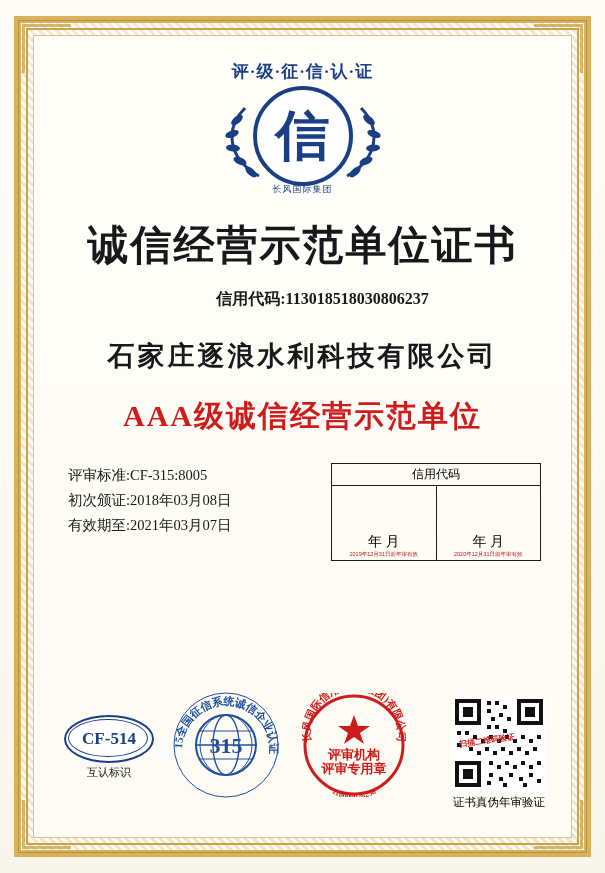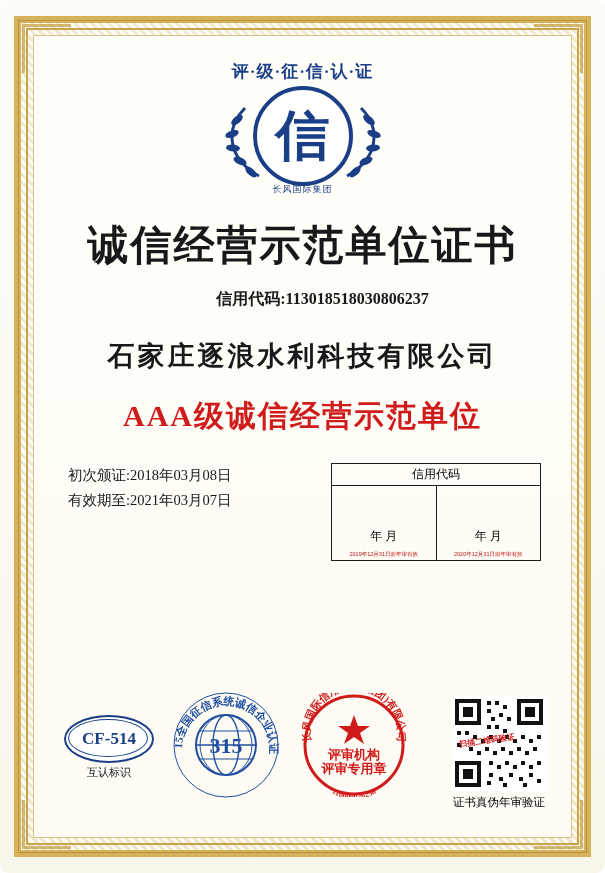--- a/index.html
+++ b/index.html
@@ -8,21 +8,20 @@
     background:#ffffff;
     font-family:"Liberation Sans", sans-serif;
     overflow:hidden;
   }
   .certificate{
     position:relative;
     width:605px;height:873px;
     background:
       linear-gradient(180deg,#fdfcf7 0%,#fbf9f2 55%,#f8f5ea 100%);
     box-sizing:border-box;
-    border-radius:9px;
   }
   
   .border-outer{
     position:absolute;left:14px;top:16px;right:14px;bottom:16px;
     border:7px solid #d7b25a;
     background:
       repeating-linear-gradient(45deg,rgba(255,255,255,.5) 0 3px,rgba(214,178,90,.25) 3px 6px);
     box-sizing:border-box;
   }
   .border-outer::after{
@@ -163,21 +162,21 @@
   }
   .annual-body{
     display:flex;height:74px;
   }
   .annual-cell{
     flex:1;position:relative;
     display:flex;flex-direction:column;justify-content:flex-end;
     align-items:center;
   }
   .annual-cell + .annual-cell{border-left:1px solid #1b1b1b;}
-  .annual-ym{font-size:12px;margin-bottom:6px;font-family:"Liberation Serif", serif;}
+  .annual-ym{font-size:14px;margin-bottom:0;font-family:"Liberation Serif", serif;}
   .annual-note{font-size:5.5px;color:#c01515;margin-bottom:2px;white-space:nowrap;}
 
   
   .seals{
     position:absolute;left:0;right:0;bottom:10px;height:130px;
   }
   .seal{
     position:absolute;text-align:center;
   }
   .seal-caption{
@@ -257,20 +256,21 @@
       <div class="emblem-sub">长风国际集团</div>
     </div>
 
     <div class="main-title">诚信经营示范单位证书</div>
     <div class="credit-code">信用代码:113018518030806237</div>
     <div class="company">石家庄逐浪水利科技有限公司</div>
     <div class="grade">AAA级诚信经营示范单位</div>
 
     <div class="mid-row">
       <div class="details">
+        <div>评审标准:CF-315:8005</div>
         <div>初次颁证:2018年03月08日</div>
         <div>有效期至:2021年03月07日</div>
       </div>
 
       <div class="annual">
         <div class="annual-head">信用代码</div>
         <div class="annual-body">
           <div class="annual-cell">
             <div class="annual-ym">年  月</div>
             <div class="annual-note">2019年12月31日前年审有效</div>

